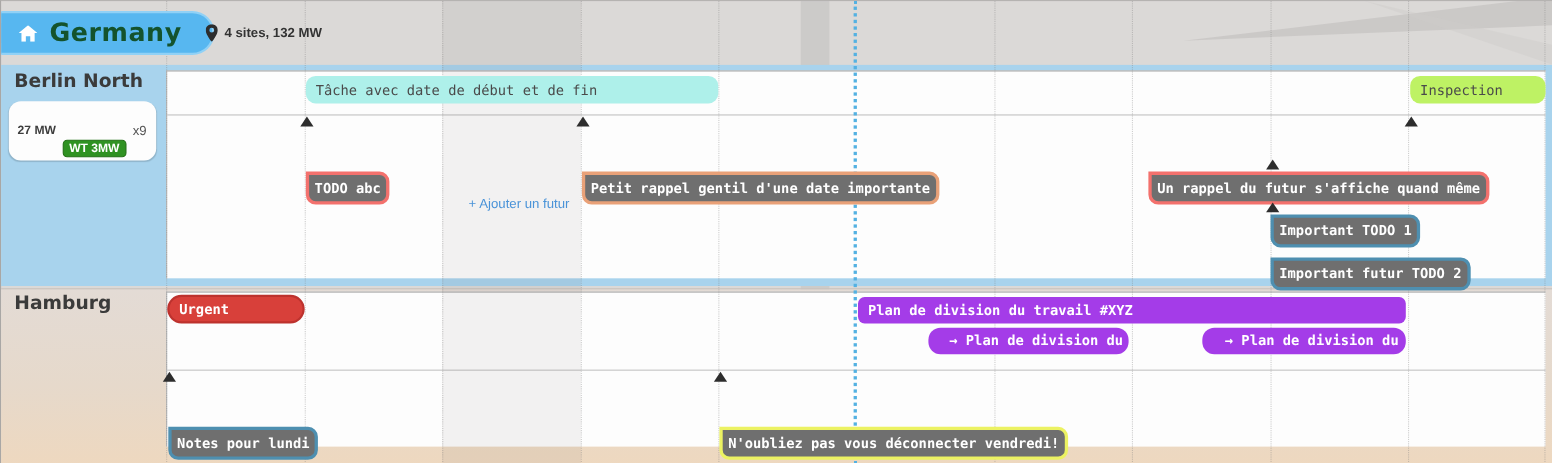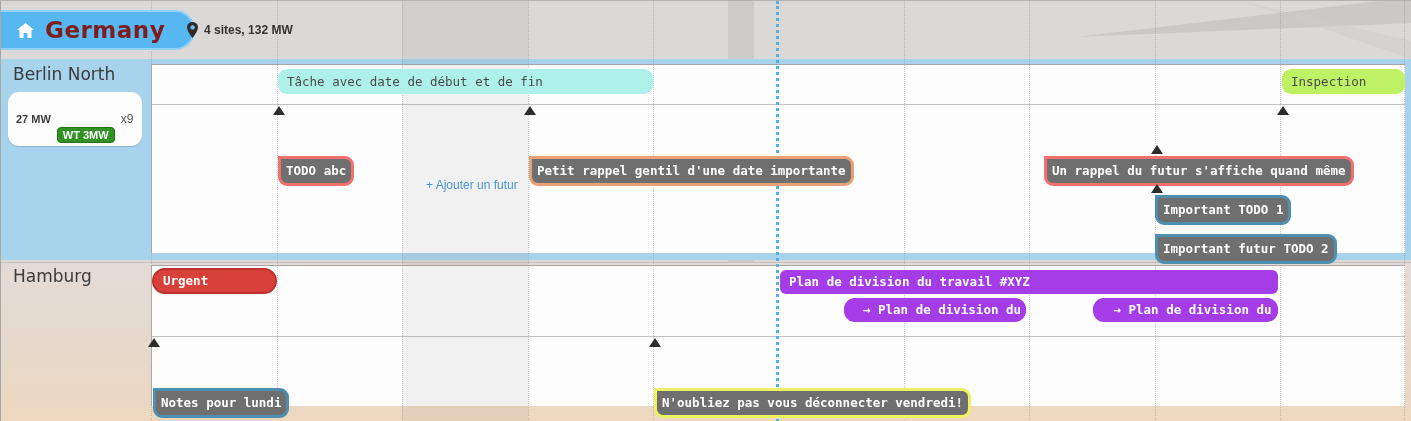--- a/index.html
+++ b/index.html
@@ -25,27 +25,27 @@
   
   #grid{position:absolute;inset:0;z-index:3;pointer-events:none;}
   .gridline{position:absolute;top:0;height:421px;width:0;border-left:1px dotted rgba(130,130,130,.38);}
   #shaded-col{position:absolute;top:0;height:421px;left:401px;width:126px;background:rgba(110,104,98,.08);}
   #today-line{position:absolute;top:0;height:421px;left:775px;width:0;border-left:3px dotted #53b1e2;}
 
   
   #site-pill{position:absolute;left:0;top:9px;height:40px;z-index:4;display:flex;align-items:center;
      gap:11px;padding:0 28px 0 16px;background:#57b7f0;border:2px solid #90d1f6;border-left:none;
      border-radius:0 21px 21px 0;box-sizing:border-box;cursor:pointer;}
-  #site-pill .title{color:#7f1d1d;font-size:23px;font-weight:bold;letter-spacing:.5px;
+  #site-pill .title{color:#14532d;font-size:23px;font-weight:bold;letter-spacing:.5px;
      font-family:"DejaVu Sans",sans-serif;}
   #site-meta{position:absolute;left:186px;top:21px;z-index:4;display:flex;align-items:center;gap:6px;
      color:#333;font-size:12px;font-weight:bold;}
 
   
-  .sec-label{position:absolute;left:12px;z-index:4;font-size:17px;font-weight:normal;color:#3b3b3b;
+  .sec-label{position:absolute;left:12px;z-index:4;font-size:17px;font-weight:bold;color:#3b3b3b;
      font-family:"DejaVu Sans",sans-serif;}
   #badge-group{position:absolute;left:7px;top:91px;z-index:4;display:inline-flex;align-items:center;
      gap:6px;background:#fdfdfd;border-radius:11px;padding:3px 9px 3px 8px;
      box-shadow:0 1px 1px rgba(0,0,0,.15);}
   #badge-group .mw{font-size:11px;font-weight:bold;color:#3d3d3d;}
   #badge-group .wt{background:#2f9222;border:1px solid #237016;color:#fff;font-size:11px;
      font-weight:bold;border-radius:4px;padding:1px 5px;margin-top:32px;}
   #badge-group .count{font-size:12px;color:#555;}
 
   

